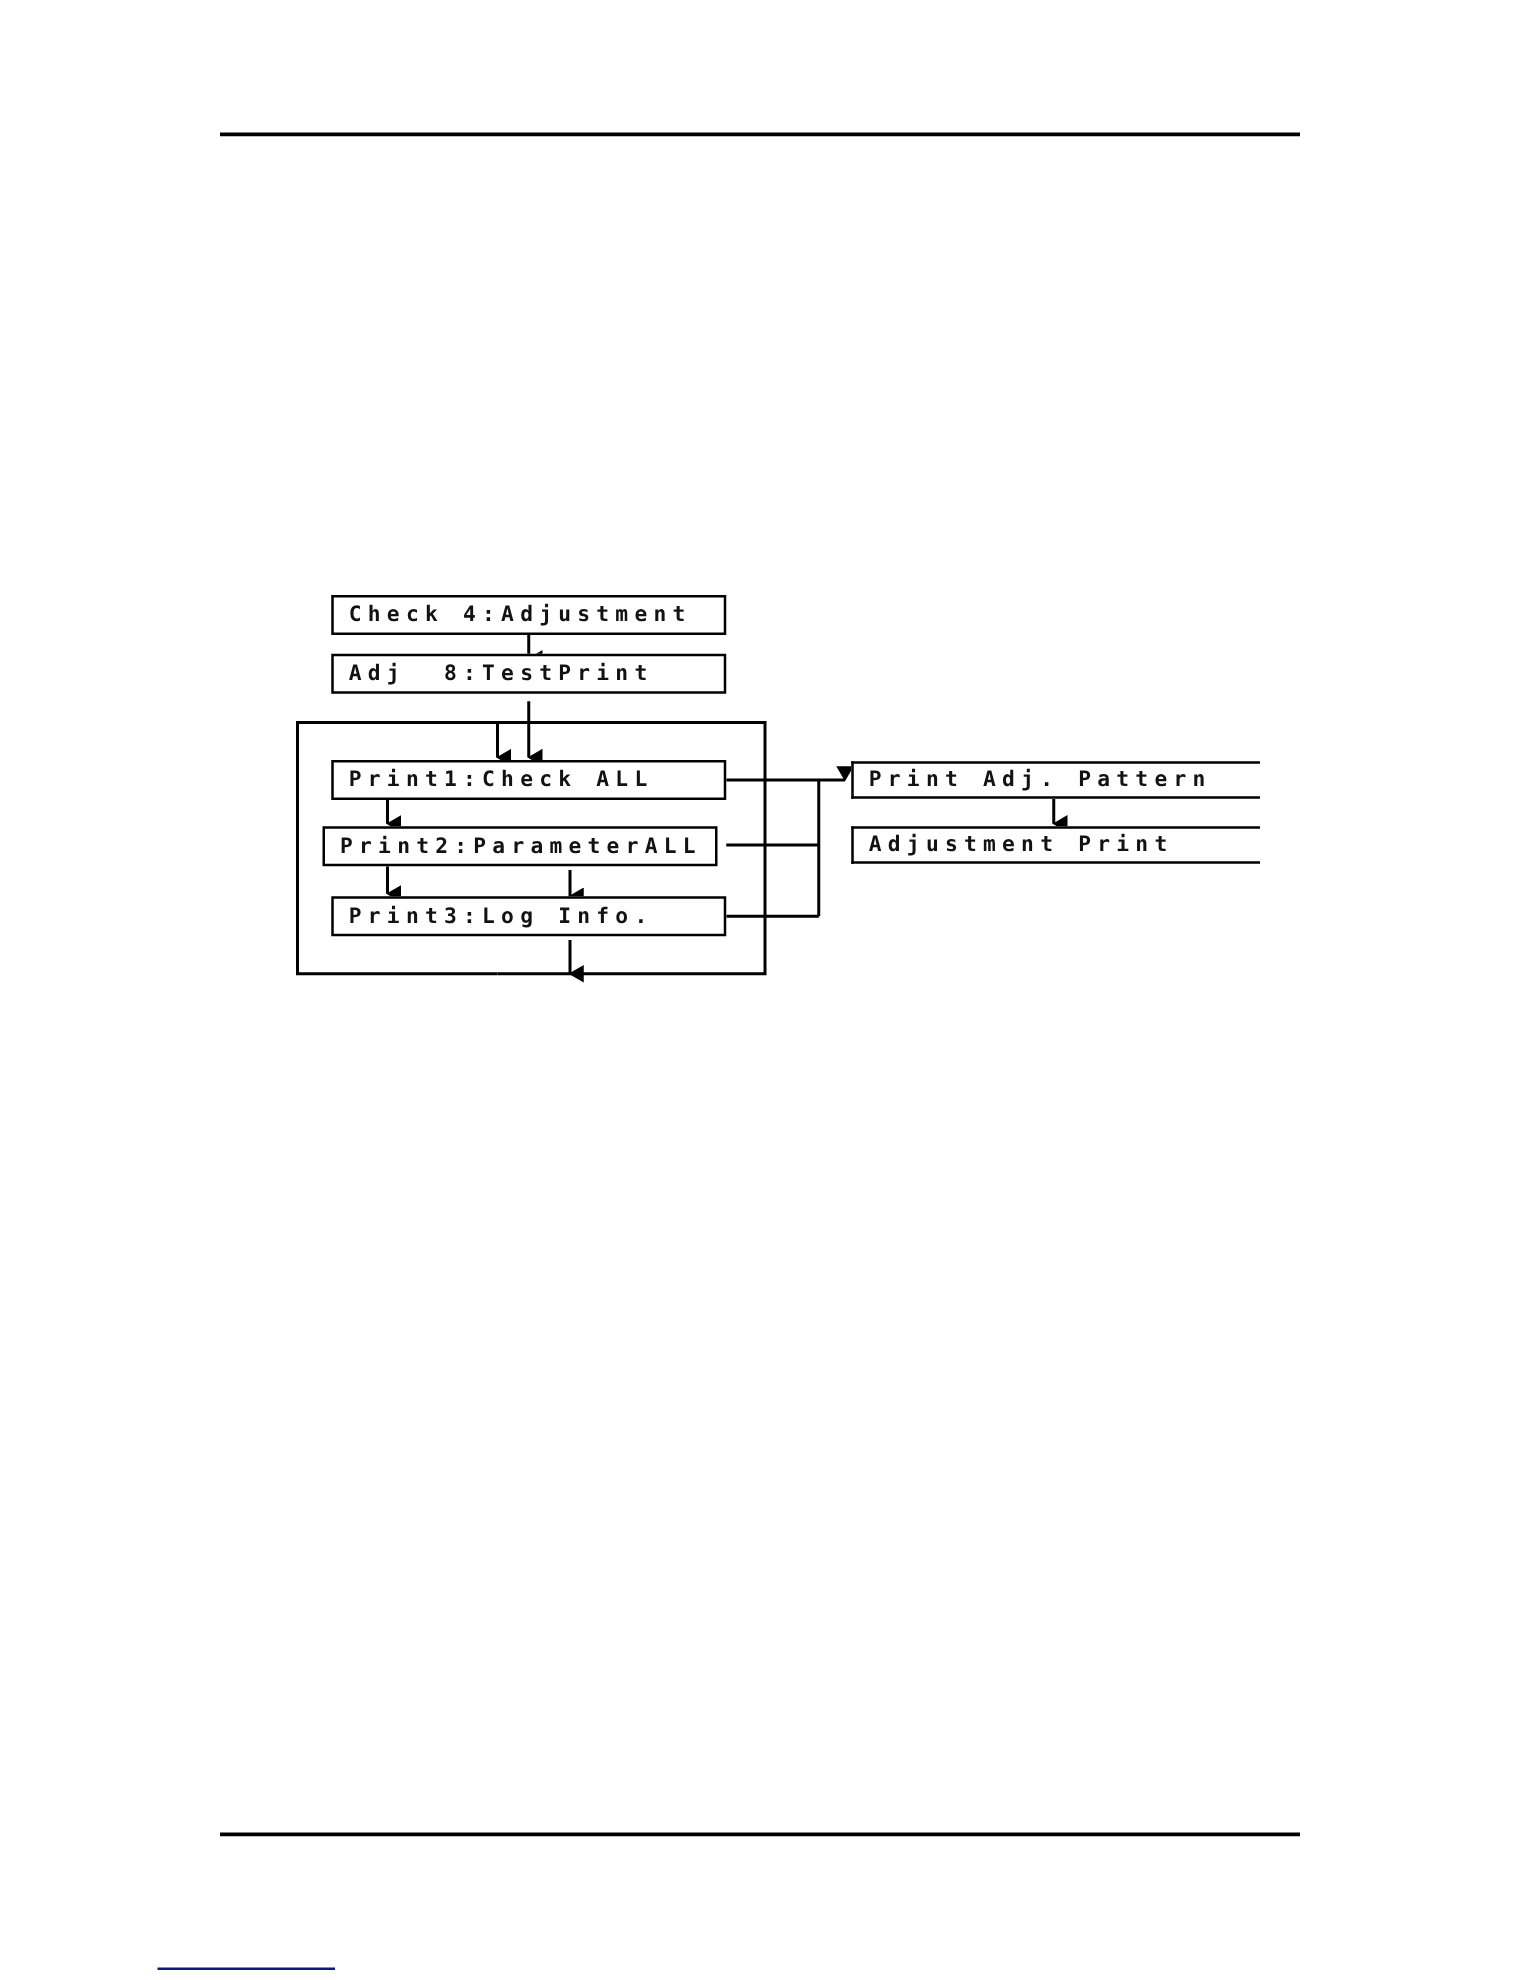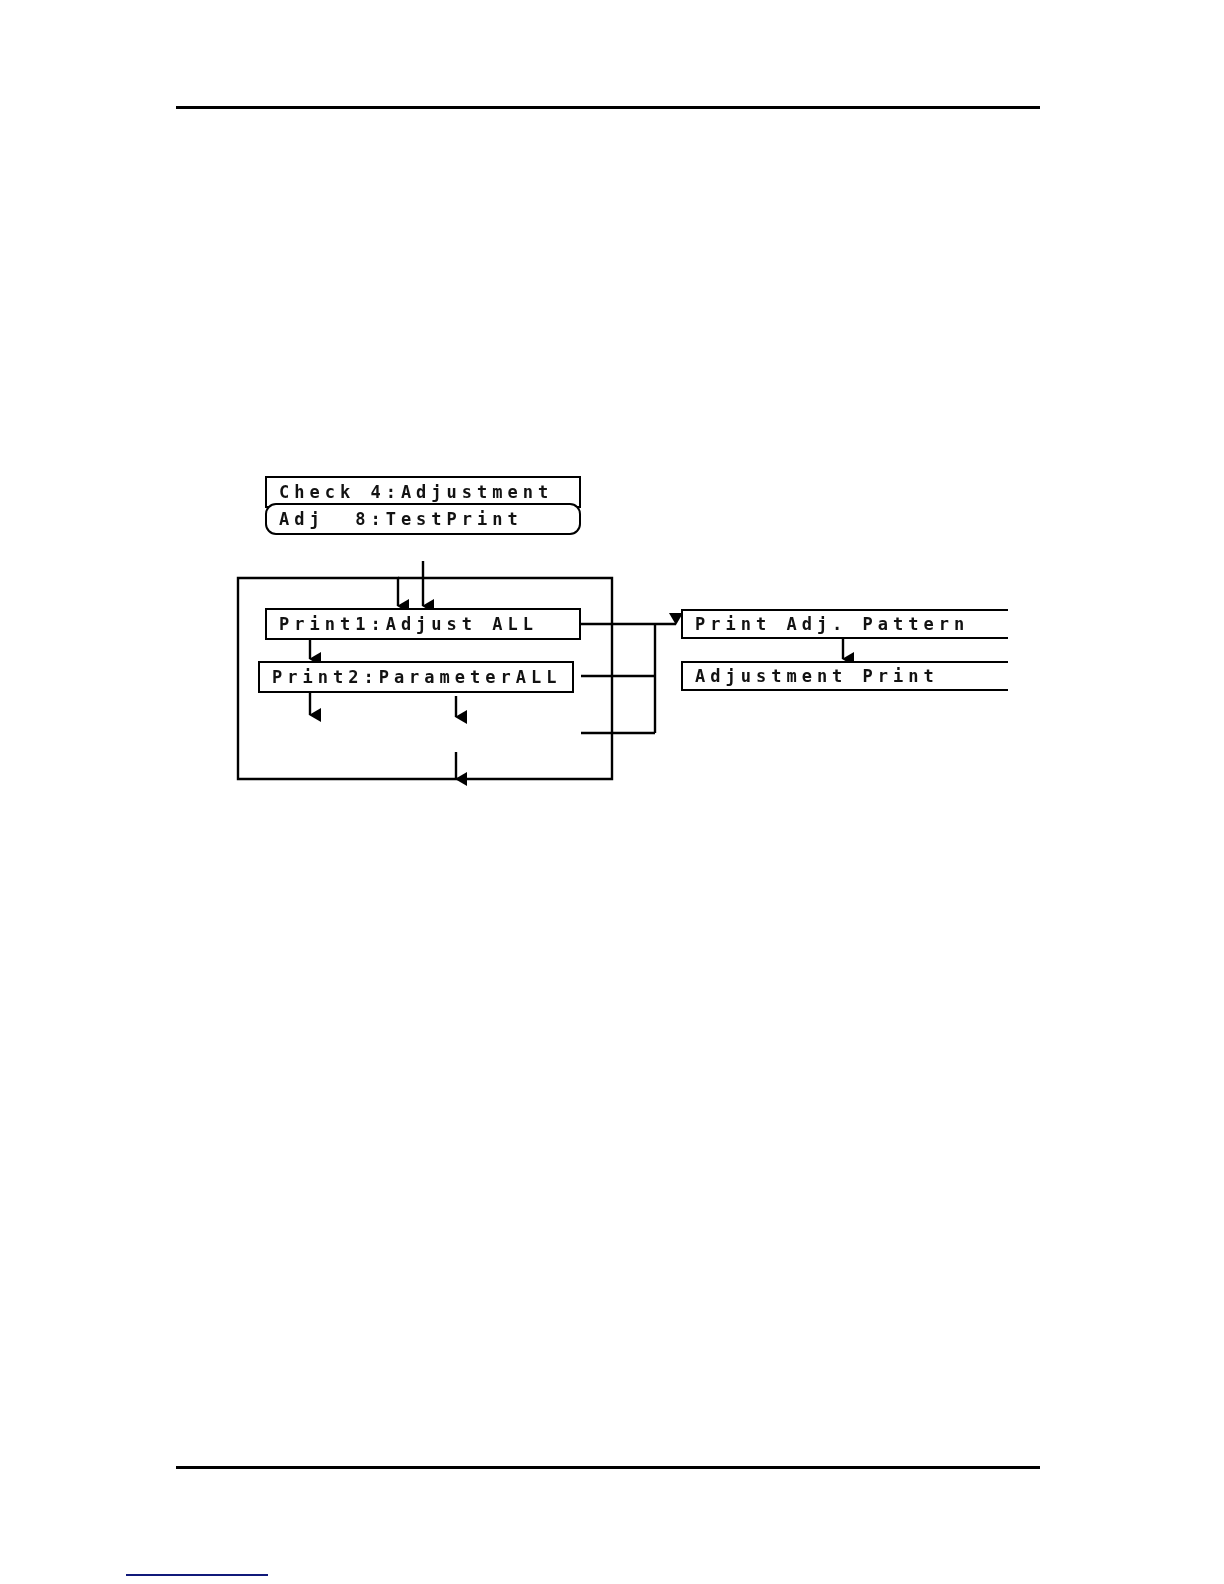--- a/index.html
+++ b/index.html
@@ -78,21 +78,21 @@
     font-weight: 700;
     letter-spacing: 5.0px;
     color: #121212;
     white-space: pre;
     padding-left: 12px;
     line-height: 1;
   }
 
   
   #box-check     { left: 265px; top: 476px;  width: 316px; height: 32px; }
-  #box-adj       { left: 265px; top: 503px;  width: 316px; height: 32px; border-radius: 11px; }
+  #box-adj       { left: 265px; top: 523px;  width: 316px; height: 32px; }
   #box-print1    { left: 265px; top: 608px;  width: 316px; height: 32px; }
   #box-print2    { left: 258px; top: 661px;  width: 316px; height: 32px; }
   #box-print3    { left: 265px; top: 717px;  width: 316px; height: 32px; }
 
   
   #box-pattern   { left: 681px; top: 609px;  width: 327px; height: 30px; }
   #box-adjprint  { left: 681px; top: 661px;  width: 327px; height: 30px; }
 </style>
 </head>
 <body>
@@ -151,27 +151,30 @@
 
     <div class="lcd-box" id="box-check">
       <span class="lcd-text">Check 4:Adjustment</span>
     </div>
 
     <div class="lcd-box" id="box-adj">
       <span class="lcd-text">Adj  8:TestPrint</span>
     </div>
 
     <div class="lcd-box" id="box-print1">
-      <span class="lcd-text">Print1:Adjust ALL</span>
+      <span class="lcd-text">Print1:Check ALL</span>
     </div>
 
     <div class="lcd-box" id="box-print2">
       <span class="lcd-text">Print2:ParameterALL</span>
     </div>
 
+    <div class="lcd-box" id="box-print3">
+      <span class="lcd-text">Print3:Log Info.</span>
+    </div>
 
     <div class="lcd-box open-right" id="box-adjprint">
       <span class="lcd-text">Adjustment Print</span>
     </div>
 
     <div class="lcd-box open-right" id="box-pattern">
       <span class="lcd-text">Print Adj. Pattern</span>
     </div>
 
   </div>

